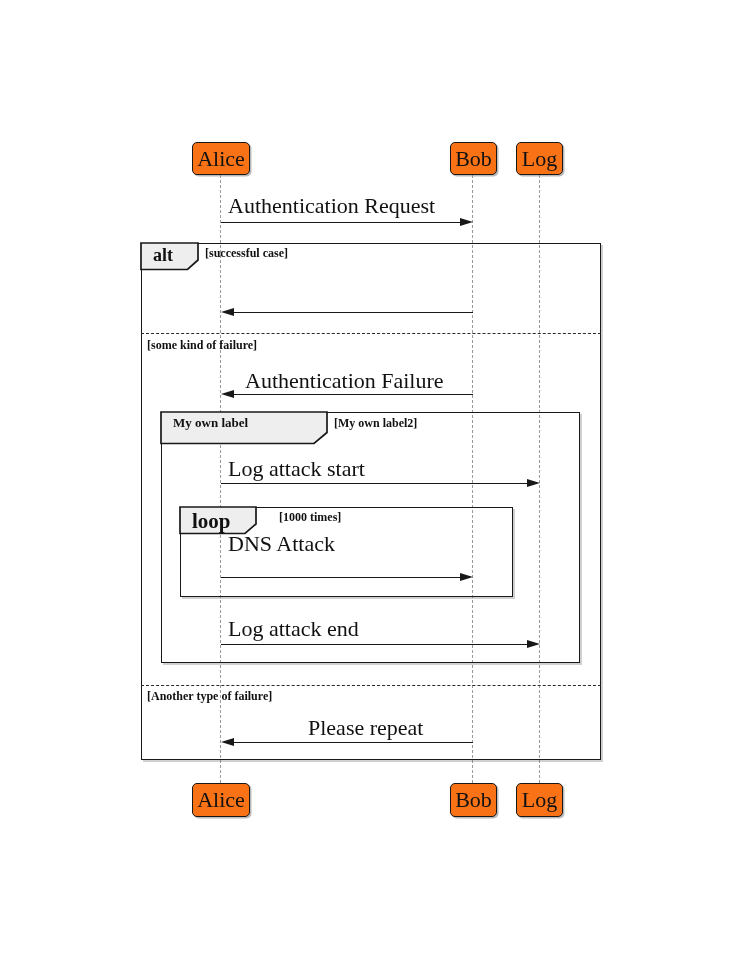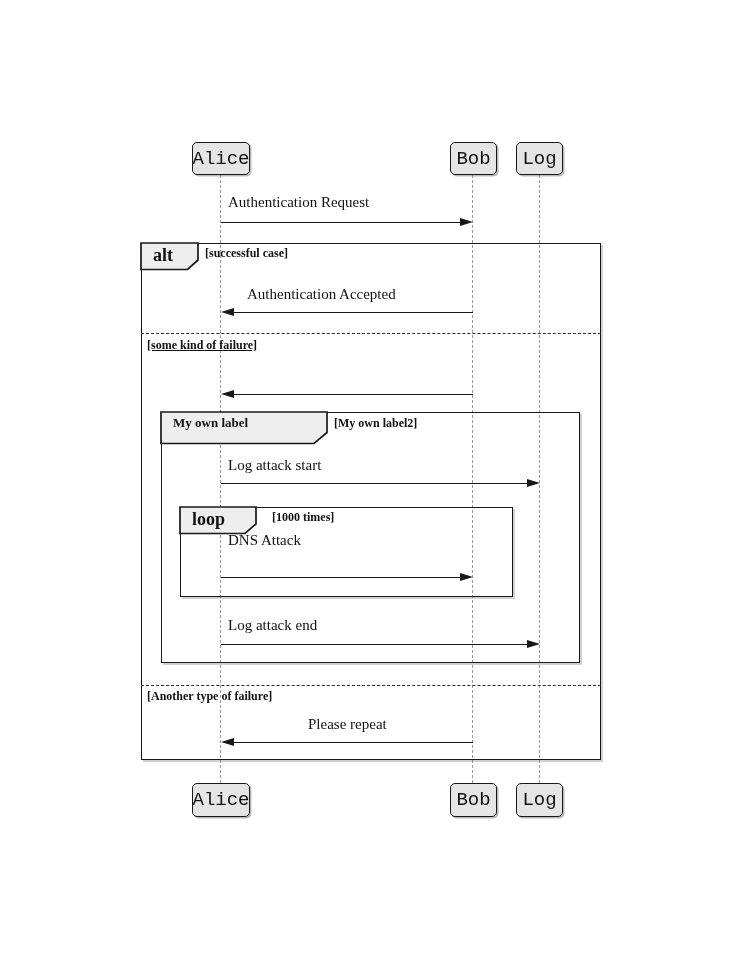--- a/index.html
+++ b/index.html
@@ -2,25 +2,25 @@
 <html><head>
 <meta charset="utf-8">
 <style>
   html,body{margin:0;padding:0;background:#ffffff;}
   #canvas{
     position:relative;width:742px;height:960px;background:#ffffff;overflow:hidden;
     font-family:"Liberation Serif","DejaVu Serif",serif;color:#111111;
   }
   .lifeline{position:absolute;width:0;border-left:1.4px dashed #9a9a9a;}
   .pbox{
-    position:absolute;background:#e5e5e5;border:1.6px solid #181818;border-radius:5px;
-    display:flex;align-items:center;justify-content:center;font-size:19px;
-    box-shadow:1.5px 1.5px 0 rgba(130,130,130,0.55);box-sizing:border-box;font-family:Liberation Mono, monospace;
+    position:absolute;background:#f97316;border:1.6px solid #181818;border-radius:5px;
+    display:flex;align-items:center;justify-content:center;font-size:22px;
+    box-shadow:1.5px 1.5px 0 rgba(130,130,130,0.55);box-sizing:border-box;
   }
-  .msg-label{position:absolute;font-size:15px;white-space:nowrap;line-height:1.1;}
+  .msg-label{position:absolute;font-size:22px;white-space:nowrap;line-height:1.1;}
   .mline{position:absolute;height:1.4px;background:#181818;}
   .head-r{position:absolute;width:0;height:0;border-top:4.5px solid transparent;
           border-bottom:4.5px solid transparent;border-left:13px solid #181818;}
   .head-l{position:absolute;width:0;height:0;border-top:4.5px solid transparent;
           border-bottom:4.5px solid transparent;border-right:13px solid #181818;}
   .frame{position:absolute;border:1.7px solid #181818;box-sizing:border-box;
          box-shadow:2px 2px 0 rgba(120,120,120,0.35);background:transparent;}
   .divider{position:absolute;height:0;border-top:1.4px dashed #2a2a2a;}
   .guard{position:absolute;font-size:12px;font-weight:bold;white-space:nowrap;line-height:1.1;}
   .pent{position:absolute;}
@@ -37,47 +37,47 @@
   <div class="lifeline" style="left:539px;top:175px;height:608px;"></div>
 
   <div class="frame" style="left:141px;top:243px;width:460px;height:517px;"></div>
   <svg class="pent" style="left:140px;top:242px;" width="60" height="29" viewBox="0 0 60 29">
     <path d="M1,1 H58 V18 L47.5,27.5 H1 Z"></path>
   </svg>
   <div class="pent-label" style="left:153px;top:246px;font-size:18px;">alt</div>
   <div class="guard" style="left:205px;top:247px;">[successful case]</div>
 
   <div class="divider" style="left:141px;top:333px;width:460px;"></div>
-  <div class="guard" style="left:147px;top:339px;text-decoration:underline;">[some kind of failure]</div>
+  <div class="guard" style="left:147px;top:339px;">[some kind of failure]</div>
 
   <div class="divider" style="left:141px;top:685px;width:460px;"></div>
   <div class="guard" style="left:147px;top:690px;">[Another type of failure]</div>
 
   <div class="frame" style="left:161px;top:412px;width:419px;height:251px;"></div>
   <svg class="pent" style="left:160px;top:411px;" width="169" height="34" viewBox="0 0 169 34">
     <path d="M1,1 H167 V21.5 L154,32.5 H1 Z"></path>
   </svg>
   <div class="pent-label" style="left:173px;top:416px;font-size:13px;">My own label</div>
   <div class="guard" style="left:334px;top:417px;text-align:center;">[My own label2]</div>
 
   <div class="frame" style="left:180px;top:507px;width:333px;height:90px;"></div>
   <svg class="pent" style="left:179px;top:506px;" width="79" height="29" viewBox="0 0 79 29">
     <path d="M1,1 H77 V18 L66,27.5 H1 Z"></path>
   </svg>
-  <div class="pent-label" style="left:192px;top:510px;font-size:18px;">loop</div>
-  <div class="guard" style="left:272px;top:511px;text-align:center;">[1000 times]</div>
+  <div class="pent-label" style="left:192px;top:510px;font-size:21px;">loop</div>
+  <div class="guard" style="left:279px;top:511px;text-align:center;">[1000 times]</div>
 
   <div class="msg-label" style="left:228px;top:194px;">Authentication Request</div>
   <div class="mline" style="left:221px;top:222px;width:240px;"></div>
   <div class="head-r" style="left:460px;top:218px;"></div>
 
-  <div class="msg-label" style="left:247px;top:286px;">Authentication Accepted</div>
   <div class="mline" style="left:234px;top:312px;width:239px;"></div>
   <div class="head-l" style="left:221px;top:308px;"></div>
 
+  <div class="msg-label" style="left:245px;top:369px;">Authentication Failure</div>
   <div class="mline" style="left:234px;top:394px;width:239px;"></div>
   <div class="head-l" style="left:221px;top:390px;"></div>
 
   <div class="msg-label" style="left:228px;top:457px;">Log attack start</div>
   <div class="mline" style="left:221px;top:483px;width:306px;"></div>
   <div class="head-r" style="left:527px;top:479px;"></div>
 
   <div class="msg-label" style="left:228px;top:532px;">DNS Attack</div>
   <div class="mline" style="left:221px;top:577px;width:240px;"></div>
   <div class="head-r" style="left:460px;top:573px;"></div>

